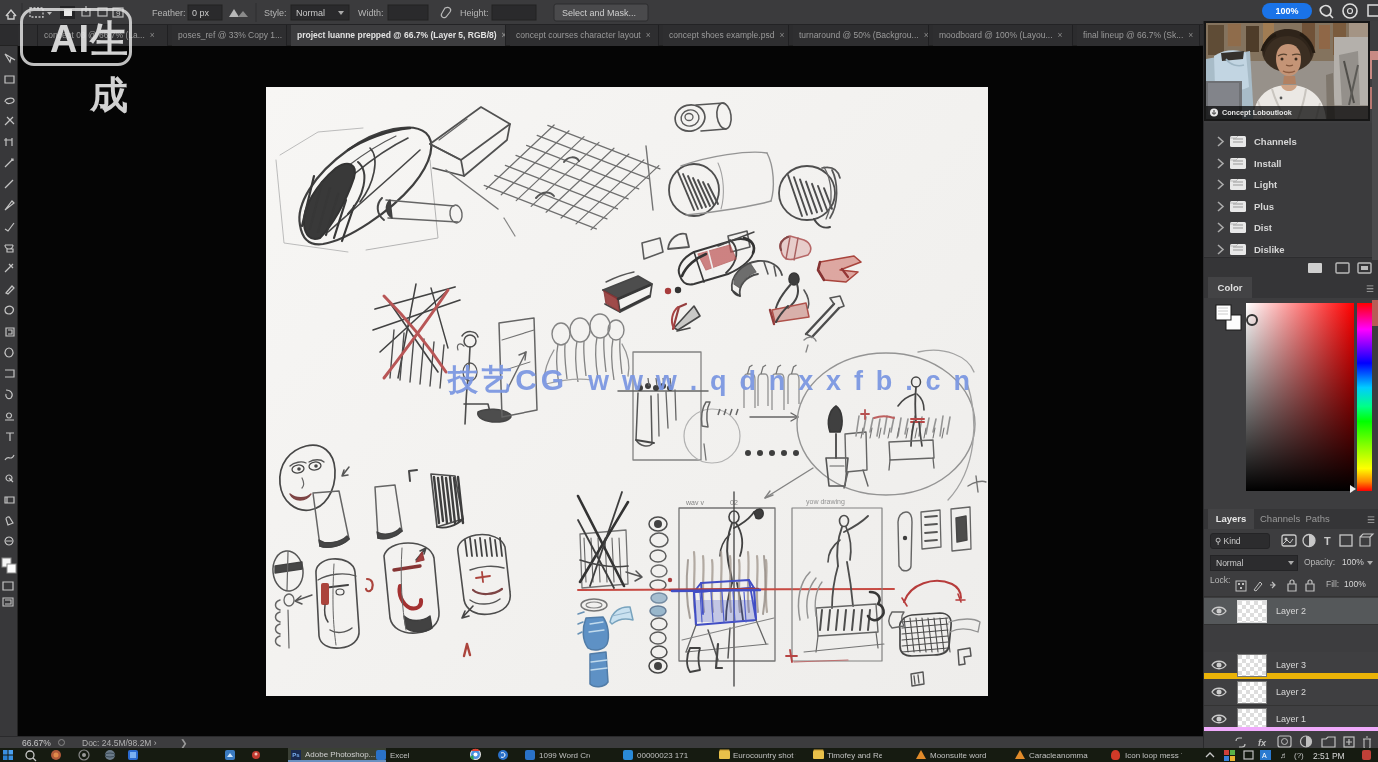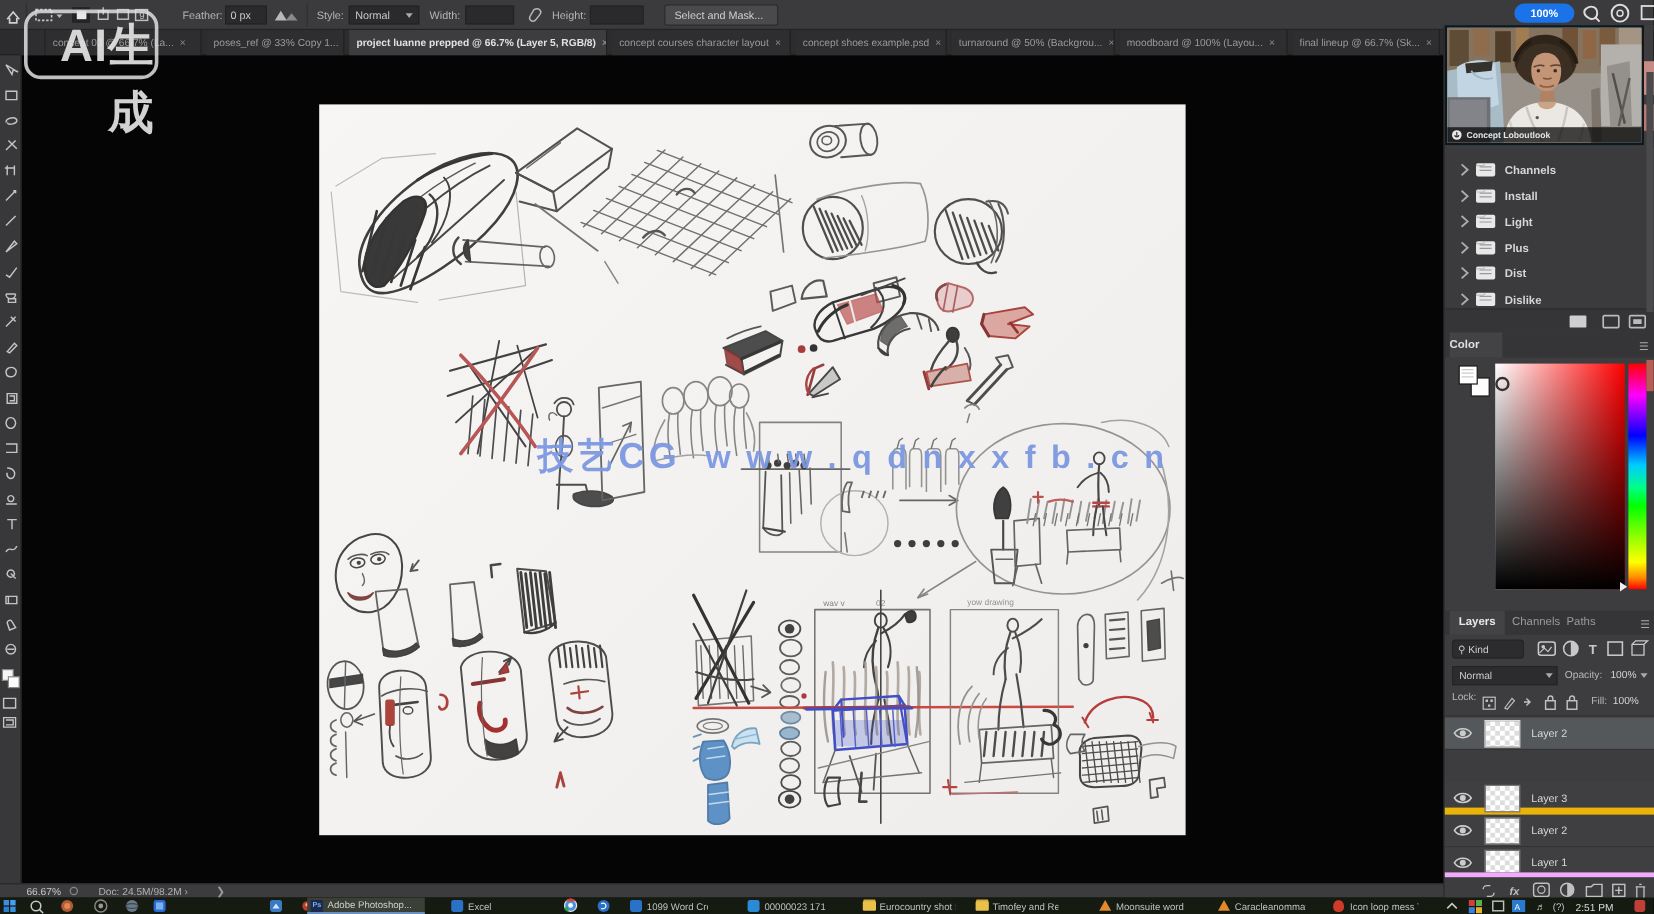--- a/index.html
+++ b/index.html
@@ -590,21 +590,21 @@
           <path d="M 455,590 C 462,596 476,595 484,589" stroke="#703030" stroke-width="2.2" fill="none" stroke-linecap="round" stroke-linejoin="round" opacity="1.0"></path>
           <path d="M 452,600 C 460,606 474,605 482,599" stroke="#444" stroke-width="1.5" fill="none" stroke-linecap="round" stroke-linejoin="round" opacity="1.0"></path>
           <path d="M 455,606 L 444,618 M 444,618 L 451,616 M 444,618 L 447,611" stroke="#333" stroke-width="1.6" fill="none" stroke-linecap="round" stroke-linejoin="round" opacity="1.0"></path>
           <path d="M 449,644 L 446,656 M 449,644 L 452,655" stroke="#a33028" stroke-width="2.4" fill="none" stroke-linecap="round" stroke-linejoin="round" opacity="1.0"></path>
           <text x="430" y="390" font-family="Liberation Sans, sans-serif" font-size="30" font-weight="bold" fill="#6f8ee0" opacity="0.95" textLength="116">技艺CG</text>
           <text x="570" y="390" font-family="Liberation Sans, sans-serif" font-size="27" font-weight="bold" fill="#6f8ee0" opacity="0.95" textLength="382">w w w . q d n x x f b . c n</text>
         </g>
       </svg>
 </div>
 <div class="abs" style="left:1203px;top:21px;width:175px;height:727px;background:#3d3d3f;border-left:1px solid #2a2a2c">
-<div class="abs" style="left:0px;top:0px;width:166px;height:100px;background:#0369a1;border:2px solid #161616">
+<div class="abs" style="left:0px;top:0px;width:166px;height:100px;background:#a21caf;border:2px solid #161616">
 <svg width="162" height="96" viewBox="0 0 162 96" preserveAspectRatio="none">
   <rect width="162" height="96" fill="#97918a"></rect>
   <rect x="0" y="0" width="162" height="38" fill="#84735e"></rect>
   <rect x="2" y="2" width="16" height="30" fill="#5f4c36"></rect>
   <rect x="21" y="0" width="14" height="24" fill="#93705048"></rect>
   <rect x="22" y="1" width="13" height="22" fill="#8f6c4b"></rect>
   <rect x="40" y="3" width="13" height="26" fill="#4e3c29"></rect>
   <rect x="57" y="0" width="11" height="21" fill="#a07c53"></rect>
   <rect x="96" y="0" width="13" height="28" fill="#705238"></rect>
   <rect x="113" y="2" width="11" height="24" fill="#8f6747"></rect>
@@ -704,21 +704,21 @@
 <svg width="175" height="20">
  <rect x="104" y="5" width="14" height="10" rx="1" fill="#cfcfcf"></rect>
  <rect x="132" y="5" width="13" height="10" rx="1" fill="none" stroke="#bbb" stroke-width="1.4"></rect>
  <rect x="154" y="5" width="13" height="10" rx="1" fill="none" stroke="#bbb" stroke-width="1.4"></rect>
  <rect x="157" y="8" width="7" height="4" fill="#bbb"></rect>
 </svg>
 </div>
 
 <div class="abs" style="left:0;top:256px;width:175px;height:232px;background:#3d3d3f">
  <div class="abs" style="left:0;top:0;width:175px;height:21px;background:#353537">
-   <div class="abs" style="left:4px;top:0;width:44px;height:21px;background:#434345;color:#e0e0e0;font-size:9.5px;font-weight:bold;line-height:21px;">Color</div>
+   <div class="abs" style="left:4px;top:0;width:44px;height:21px;background:#434345;color:#e0e0e0;font-size:9.5px;font-weight:bold;line-height:21px;text-align:center">Color</div>
    <div class="abs" style="right:5px;top:7px;color:#aaa;font-size:9px">☰</div>
  </div>
  <svg width="40" height="46" style="position:absolute;left:10px;top:26px">
    <rect x="12" y="12" width="15" height="15" fill="#fdfdfd" stroke="#1a1a1a"></rect>
    <rect x="2" y="2" width="15" height="15" fill="#ffffff" stroke="#1a1a1a"></rect>
    <line x1="4" y1="5" x2="14" y2="5" stroke="#ccc"></line>
           <line x1="4" y1="8" x2="14" y2="8" stroke="#ccc"></line>
           <line x1="4" y1="11" x2="14" y2="11" stroke="#ccc"></line>
  </svg>
  <div class="abs" style="left:42px;top:26px;width:108px;height:188px;background:
@@ -853,21 +853,21 @@
  <circle cx="256" cy="7" r="4" fill="#c03a30"></circle>
         <circle cx="256" cy="6" r="1.5" fill="#f0c0b8"></circle>
  <rect x="470" y="1" width="11" height="11" rx="5.5" fill="#e8e8e8"></rect>
         <circle cx="475.5" cy="6.5" r="4.5" fill="#4a90e0"></circle>
         <path d="M 471,3 a5.5,5.5 0 0 1 9,0 Z" fill="#e04030"></path>
         <path d="M 470,9 a5.5,5.5 0 0 0 4,3 L 473,7 Z" fill="#30a050"></path>
         <circle cx="475.5" cy="6.5" r="2" fill="#fff"></circle>
  <circle cx="503" cy="7" r="5" fill="#2a70c8"></circle>
         <path d="M 501,5 c2,-1 4,0 4,2 c0,2 -3,3 -4,2" stroke="#fff" stroke-width="1" fill="none"></path>
 </svg>
-      <div class="abs" style="left:256px;top:0;width:98px;height:14px;background:#3a4035;border-bottom:2px solid #6a90c0">
+      <div class="abs" style="left:288px;top:0;width:98px;height:14px;background:#3a4035;border-bottom:2px solid #6a90c0">
         <div class="abs" style="left:3px;top:2px;width:10px;height:10px;background:#1a2a50;color:#7ab0f0;font-size:6px;font-weight:bold;text-align:center;line-height:10px">Ps</div>
         <div class="abs" style="left:17px;top:2px;font-size:8px;color:#d0d0d0;white-space:nowrap">Adobe Photoshop...</div>
       </div>
       <div class="abs" style="left:375px;top:0;width:40px;height:14px">
         <div class="abs" style="left:1px;top:2px;width:10px;height:10px;background:#2a72c8;border-radius:2px"></div>
         <div class="abs" style="left:15px;top:2.5px;font-size:8px;color:#c0c0c0;white-space:nowrap;overflow:hidden;width:23px">Excel</div>
       </div>
       <div class="abs" style="left:524px;top:0;width:68px;height:14px">
         <div class="abs" style="left:1px;top:2px;width:10px;height:10px;background:#2a72c8;border-radius:2px"></div>
         <div class="abs" style="left:15px;top:2.5px;font-size:8px;color:#c0c0c0;white-space:nowrap;overflow:hidden;width:51px">1099 Word Cro...</div>

